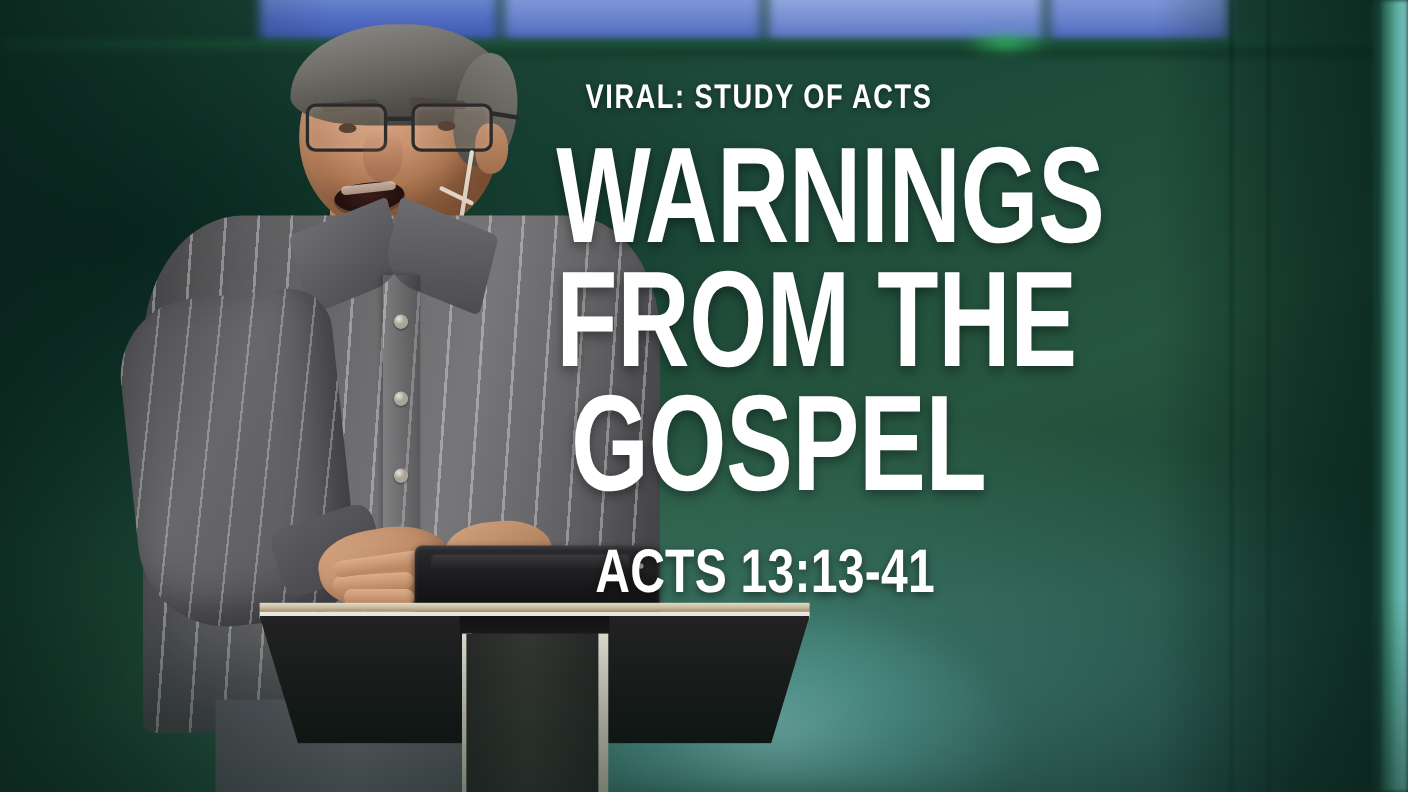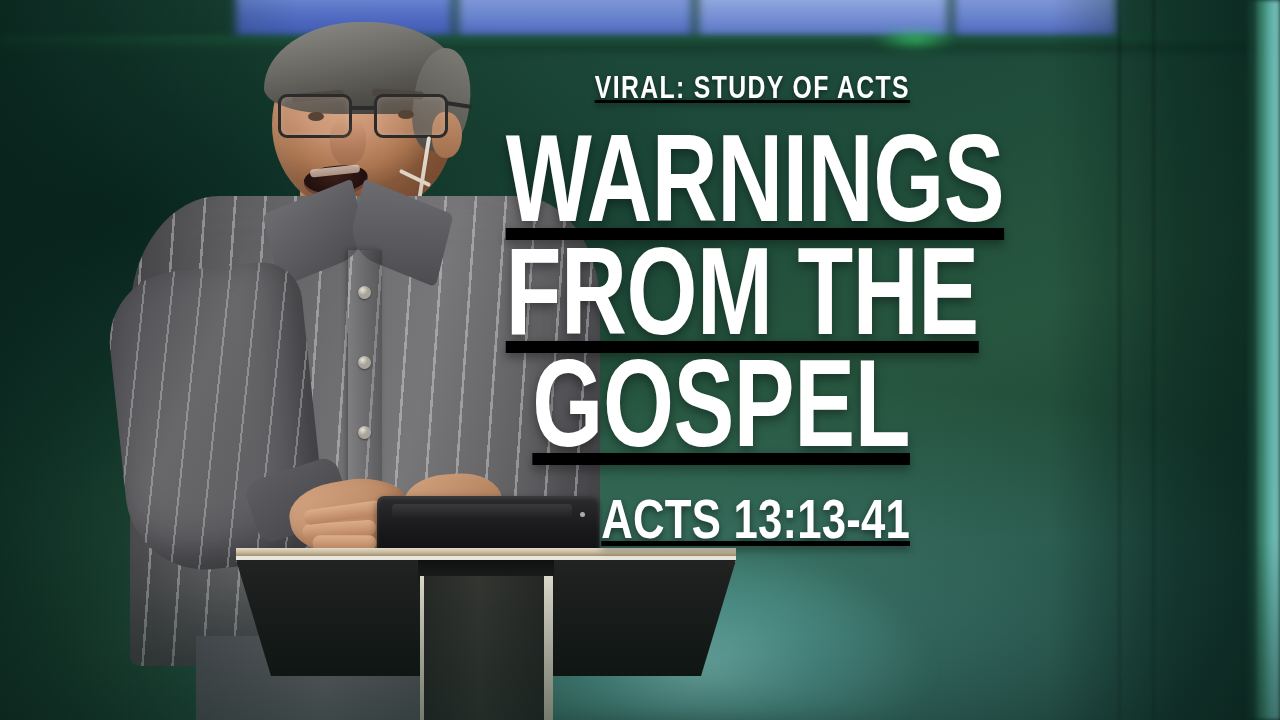--- a/index.html
+++ b/index.html
@@ -273,21 +273,21 @@
     position:absolute; left:418px; top:560px; width:136px; height:26px;
     background:linear-gradient(180deg,rgba(0,0,0,.55),rgba(0,0,0,0));
   }
 
   
   .overlay{
     position:absolute; right:370px; top:0; width:0; height:720px;
   }
   .text-block{
     position:absolute; right:-370px; top:72px; width:920px;
-    text-align:right; padding-right:370px;text-decoration:underline;
+    text-align:center; padding-right:370px;
   }
   .kicker{
     font-family:"Liberation Sans", sans-serif;
     font-weight:700;
     font-size:31px;
     letter-spacing:.055em;
     color:#ffffff;
     transform:scaleX(.80);
     transform-origin:100% 50%;
     line-height:1;

